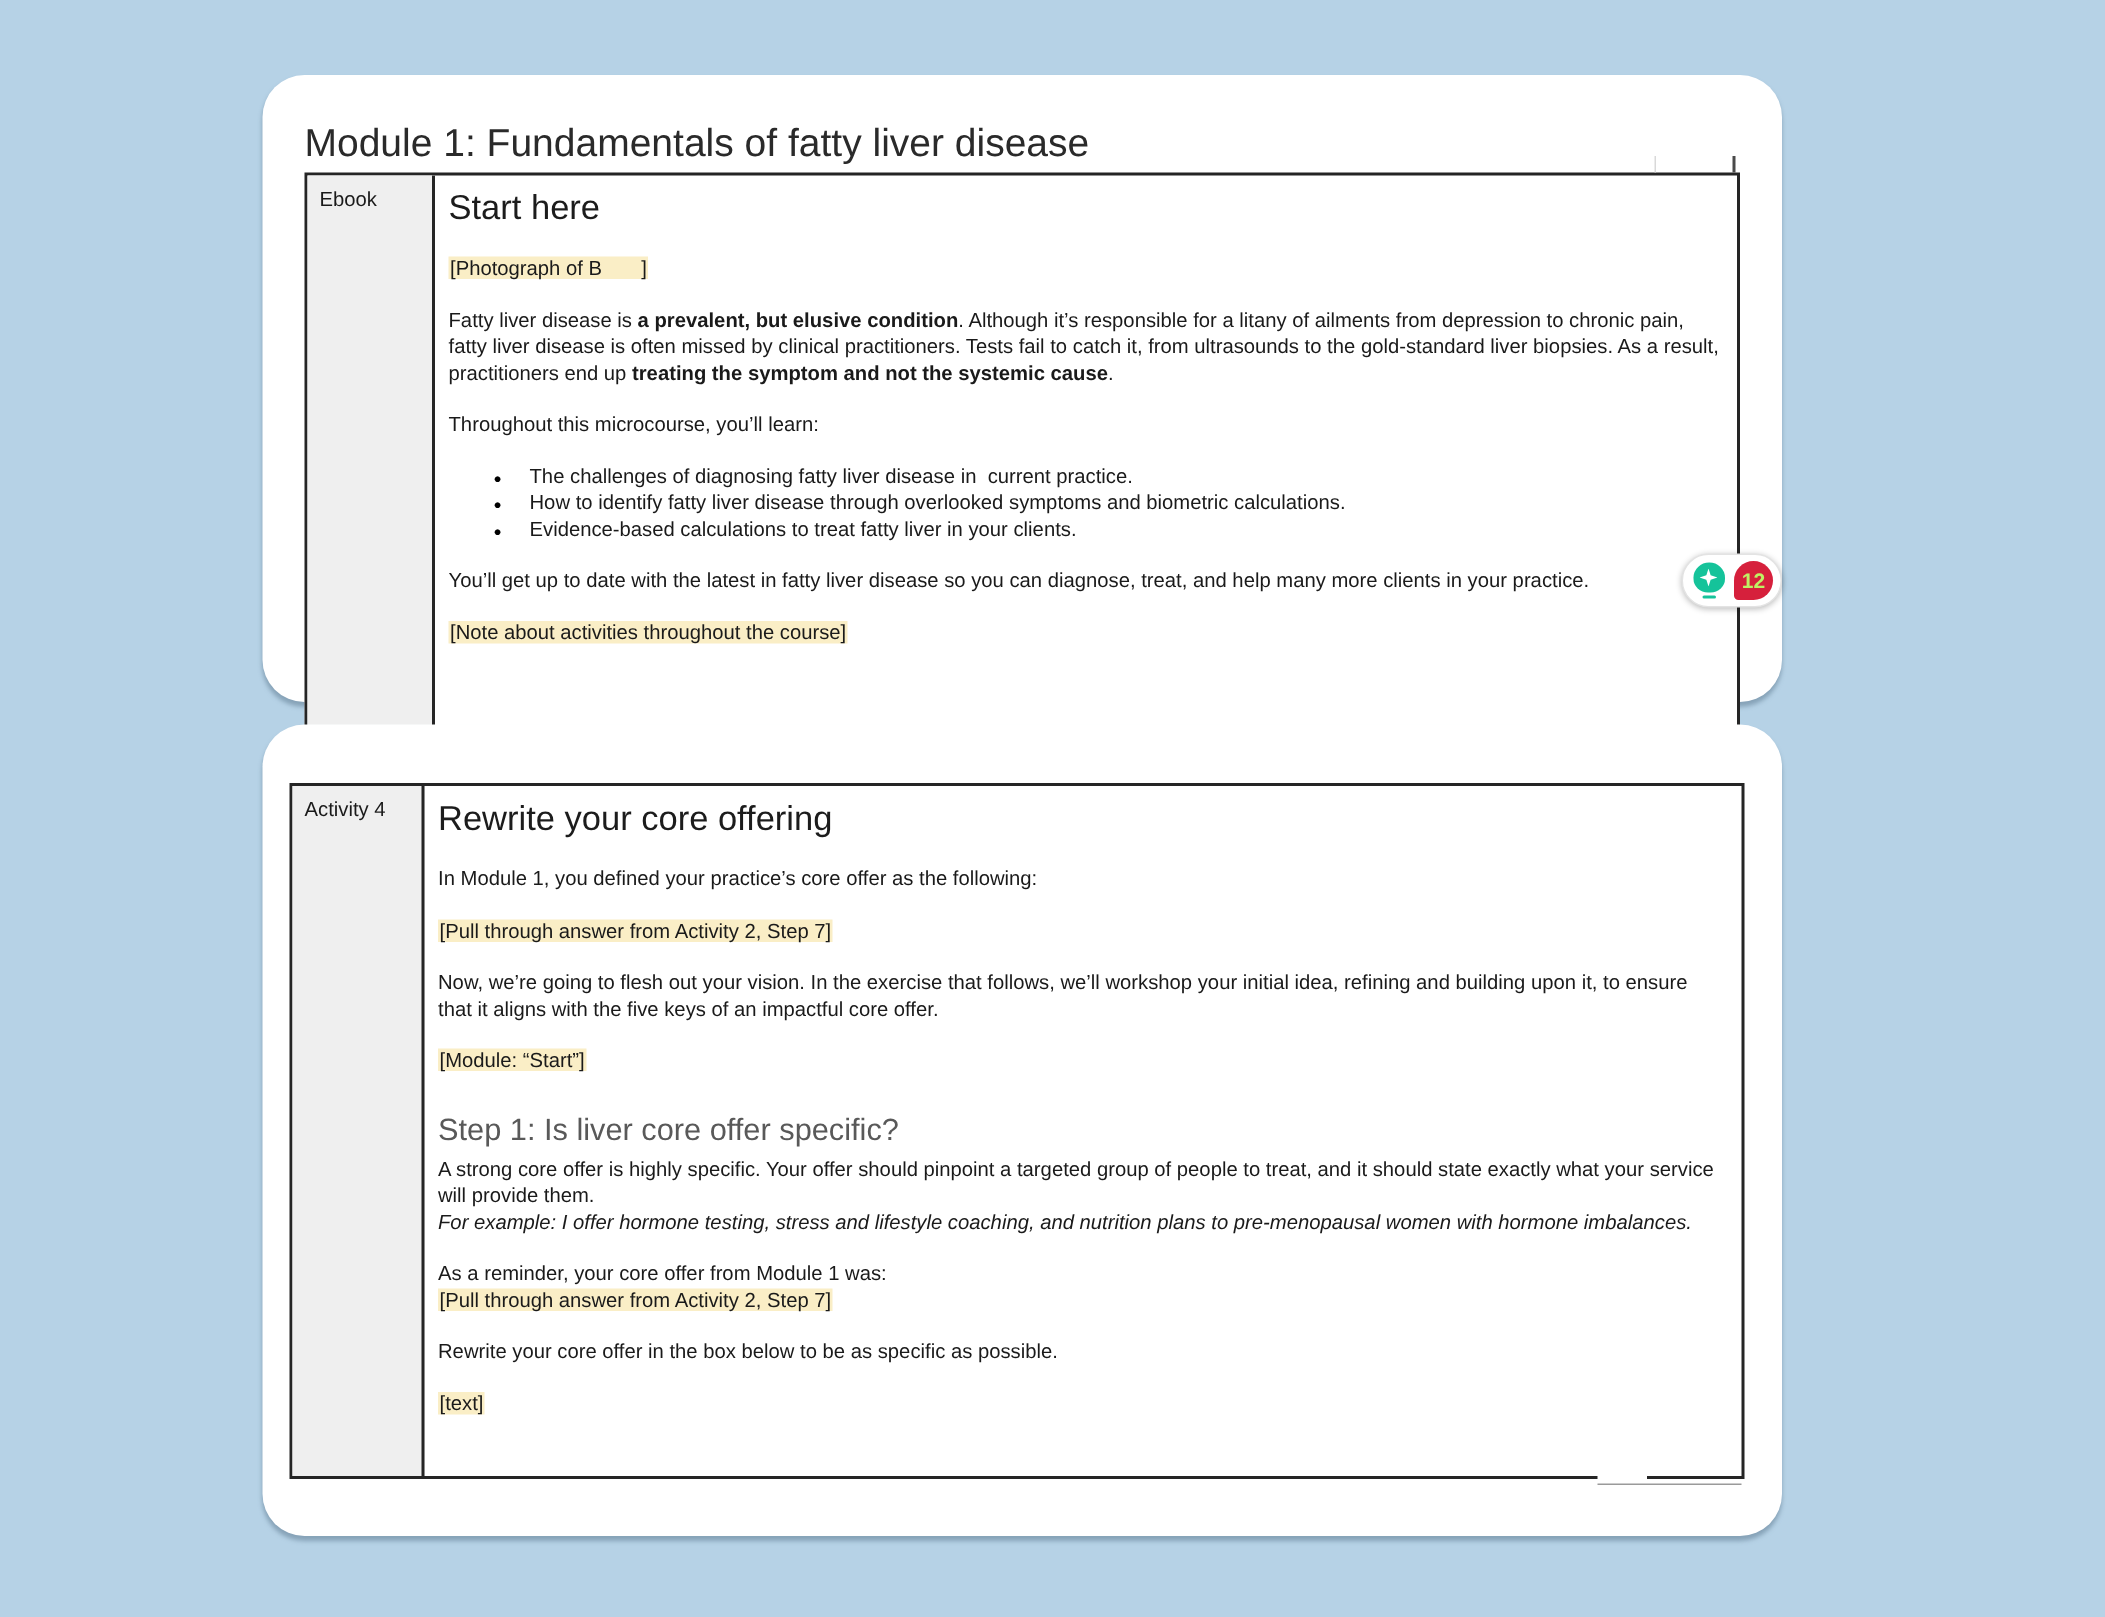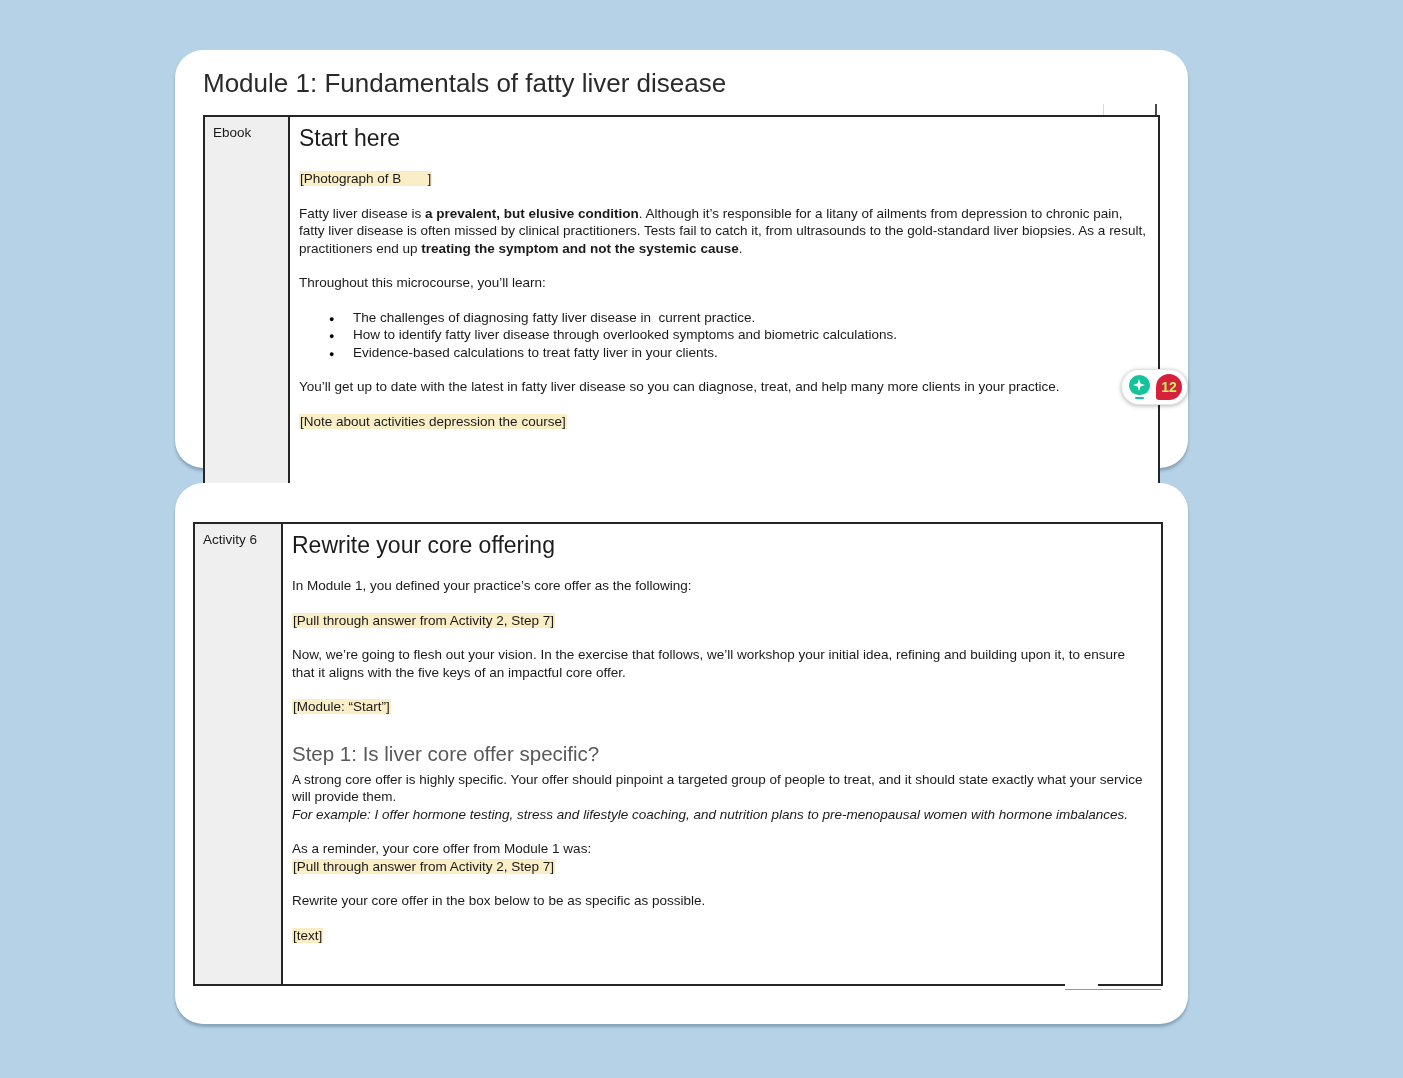--- a/index.html
+++ b/index.html
@@ -19,21 +19,21 @@
     overflow:hidden;
   }
   #stage{position:relative;width:1403px;height:1078px;background:var(--page-bg);}
   .card{
     position:absolute;background:#ffffff;border-radius:28px;
     box-shadow:0 3px 3px rgba(104,131,153,0.6);
   }
   #card1{left:175px;top:50px;width:1013px;height:418px;}
   #card2{left:175px;top:483px;width:1013px;height:541px;}
   .module-title{
-    position:absolute;left:28px;top:16px;margin:0;
+    position:absolute;left:28px;top:28px;margin:0;
     font-size:26px;font-weight:400;color:#2a2a2a;line-height:34px;
   }
   .doc-table{
     position:absolute;display:flex;align-items:stretch;
     border:2px solid var(--border-dark);background:#fff;
   }
   #table1{left:28px;top:65px;width:957px;height:425px;}
   #table2{left:18px;top:39px;width:970px;height:464px;}
   .label-cell{
     flex:0 0 85px;background:#efefef;border-right:2px solid var(--border-dark);
@@ -109,29 +109,29 @@
         <h2>Start here</h2>
         <p><span class="hl">[Photograph of B&nbsp;&nbsp;&nbsp;&nbsp;&nbsp;&nbsp;&nbsp;]</span></p>
         <p><span>Fatty liver disease is </span><b>a prevalent, but elusive condition</b><span>. Although it’s responsible for a litany of ailments from depression to chronic pain, fatty liver disease is often missed by clinical practitioners. Tests fail to catch it, from ultrasounds to the gold-standard liver biopsies. As a result, practitioners end up </span><b>treating the symptom and not the systemic cause</b><span>.</span></p>
         <p>Throughout this microcourse, you’ll learn:</p>
         <ul class="bullets">
           <li>The challenges of diagnosing fatty liver disease in&nbsp; current practice.</li>
           <li>How to identify fatty liver disease through overlooked symptoms and biometric calculations.</li>
           <li>Evidence-based calculations to treat fatty liver in your clients.</li>
         </ul>
         <p>You’ll get up to date with the latest in fatty liver disease so you can diagnose, treat, and help many more clients in your practice.</p>
-        <p><span class="hl">[Note about activities depression the course]</span></p>
+        <p><span class="hl">[Note about activities throughout the course]</span></p>
       </div>
     </div>
   </section>
 
   <section class="card" id="card2">
     <div class="doc-table" id="table2">
       <div class="label-cell">
-        <span>Activity 6</span>
+        <span>Activity 4</span>
       </div>
       <div class="content-cell">
         <h2>Rewrite your core offering</h2>
         <p>In Module 1, you defined your practice’s core offer as the following:</p>
         <p><span class="hl">[Pull through answer from Activity 2, Step 7]</span></p>
         <p>Now, we’re going to flesh out your vision. In the exercise that follows, we’ll workshop your initial idea, refining and building upon it, to ensure that it aligns with the five keys of an impactful core offer.</p>
         <p><span class="hl">[Module: “Start”]</span></p>
 
         <h3 class="step-heading">Step 1: Is liver core offer specific?</h3>
         <p class="step-body">A strong core offer is highly specific. Your offer should pinpoint a targeted group of people to treat, and it should state exactly what your service will provide them.</p>

